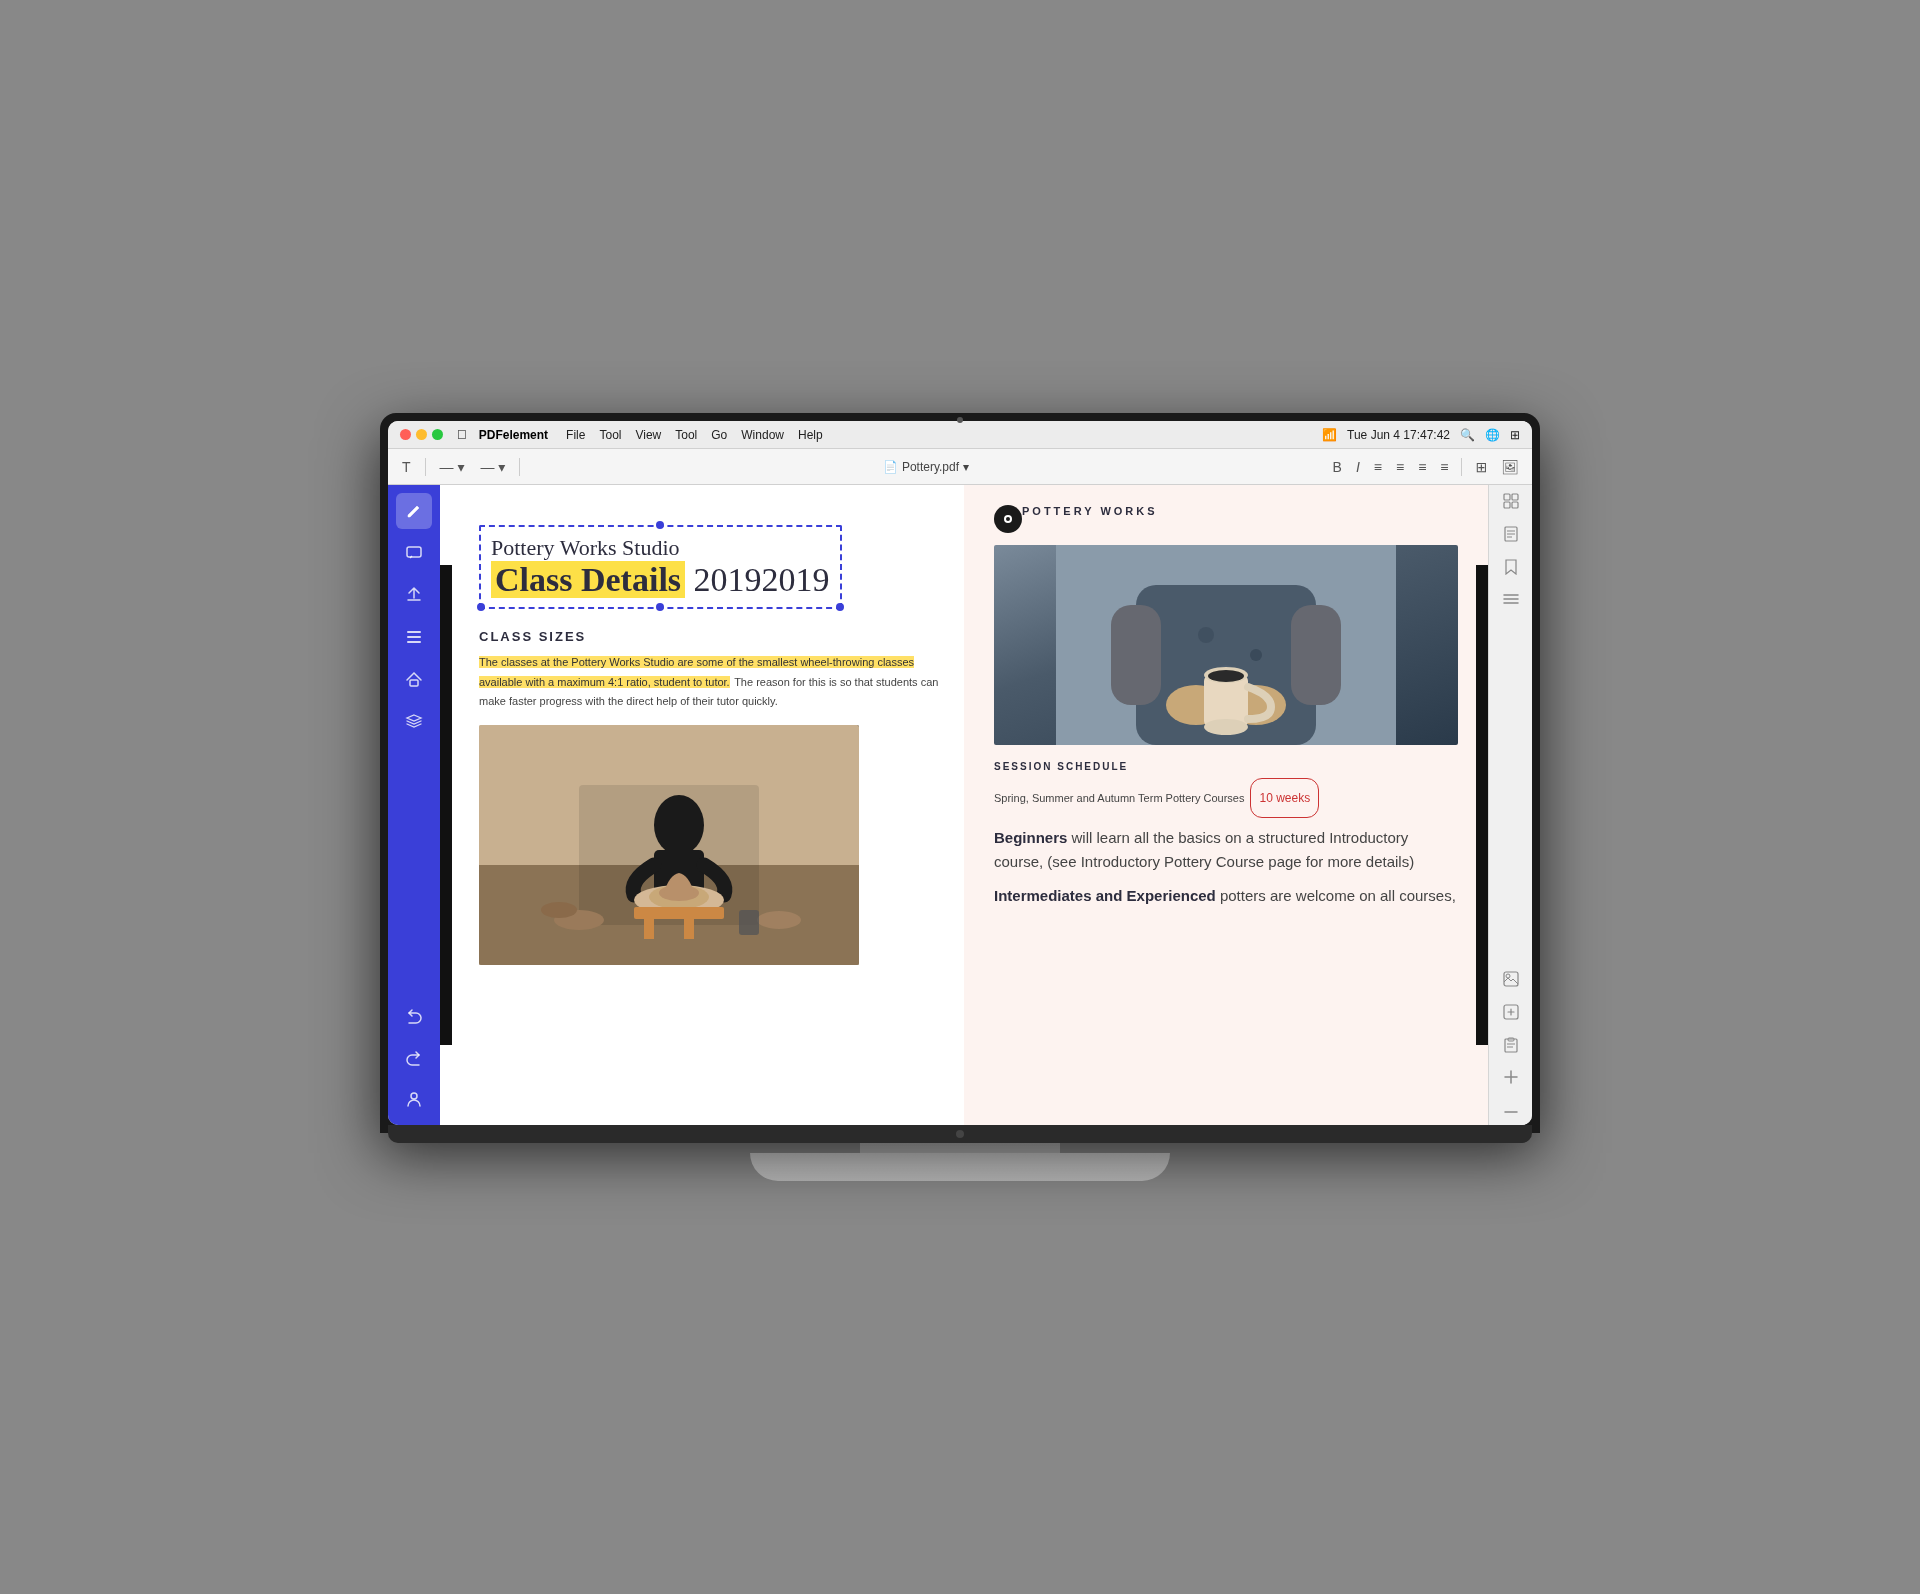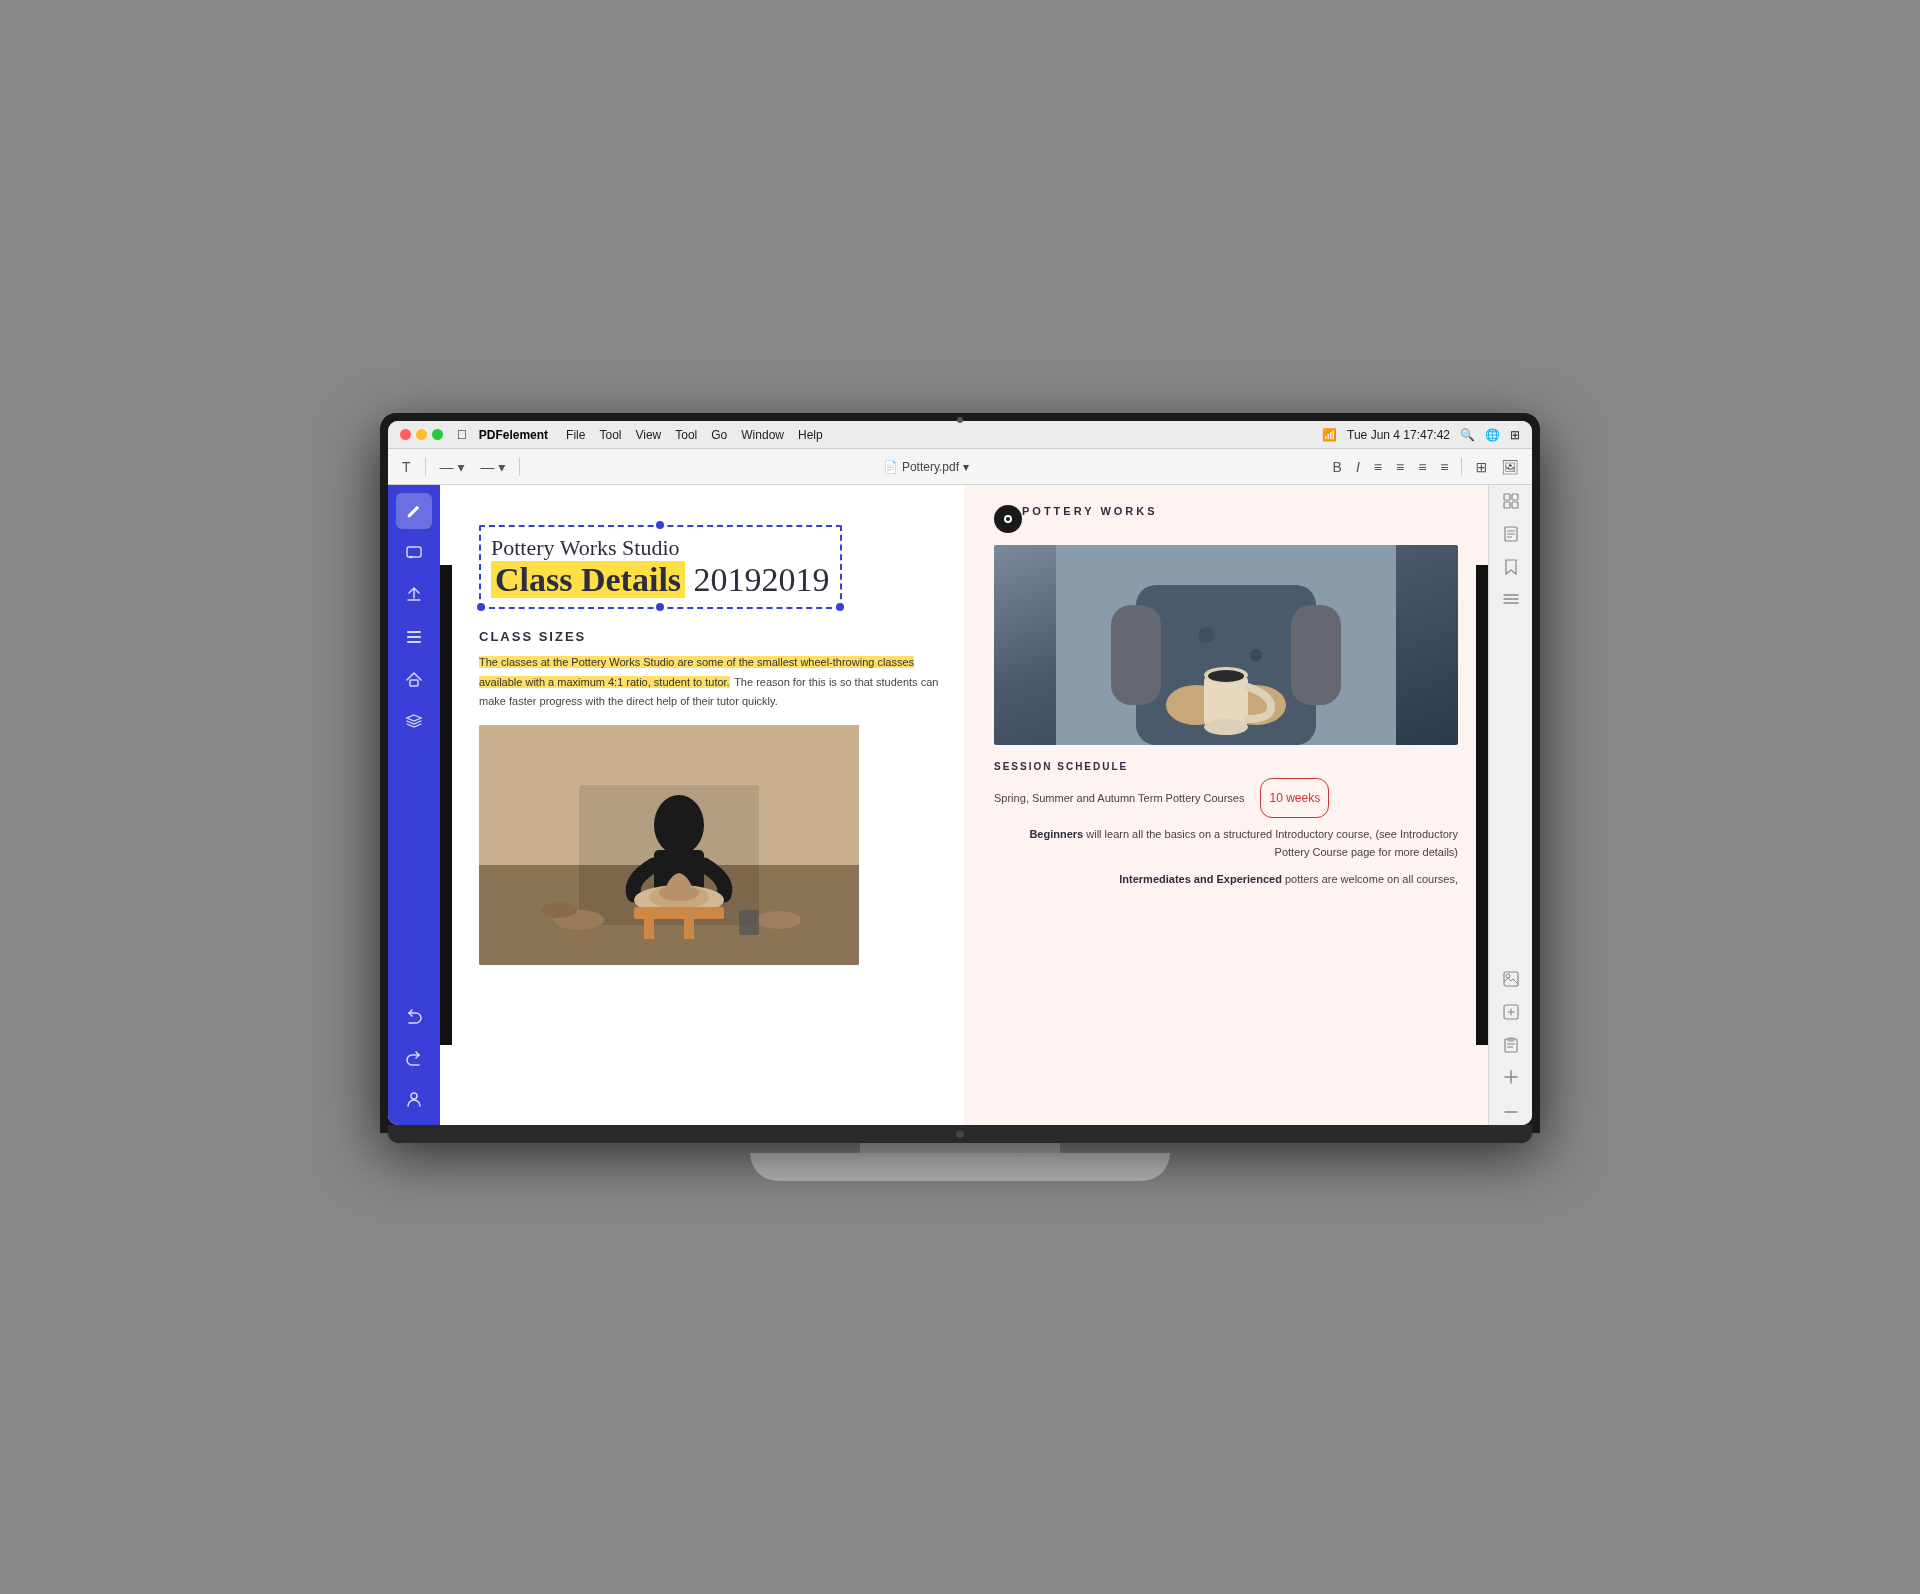--- a/index.html
+++ b/index.html
@@ -388,39 +388,38 @@
       color: #2d2d3e;
       margin-bottom: 6px;
     }
 
     .session-line {
       font-size: 11px;
       color: #444;
       margin-bottom: 8px;
       display: flex;
       align-items: center;
-      gap: 16px;
+      gap: 6px;
       flex-wrap: wrap;
     }
 
     .circled-badge {
       border: 1.5px solid #cc3333;
       border-radius: 12px;
       padding: 12px 8px;
       font-size: 12px;
       color: #cc3333;
       white-space: nowrap;
     }
 
     .session-block {
-      font-size: 11px;
+      font-size: 15px;
       color: #444;
       line-height: 1.6;
       margin-bottom: 10px;
-      text-align: right;
     }
 
     .bold-label {
       font-weight: 700;
       color: #2d2d3e;
     }
 
     
     .right-sidebar {
       width: 44px;

